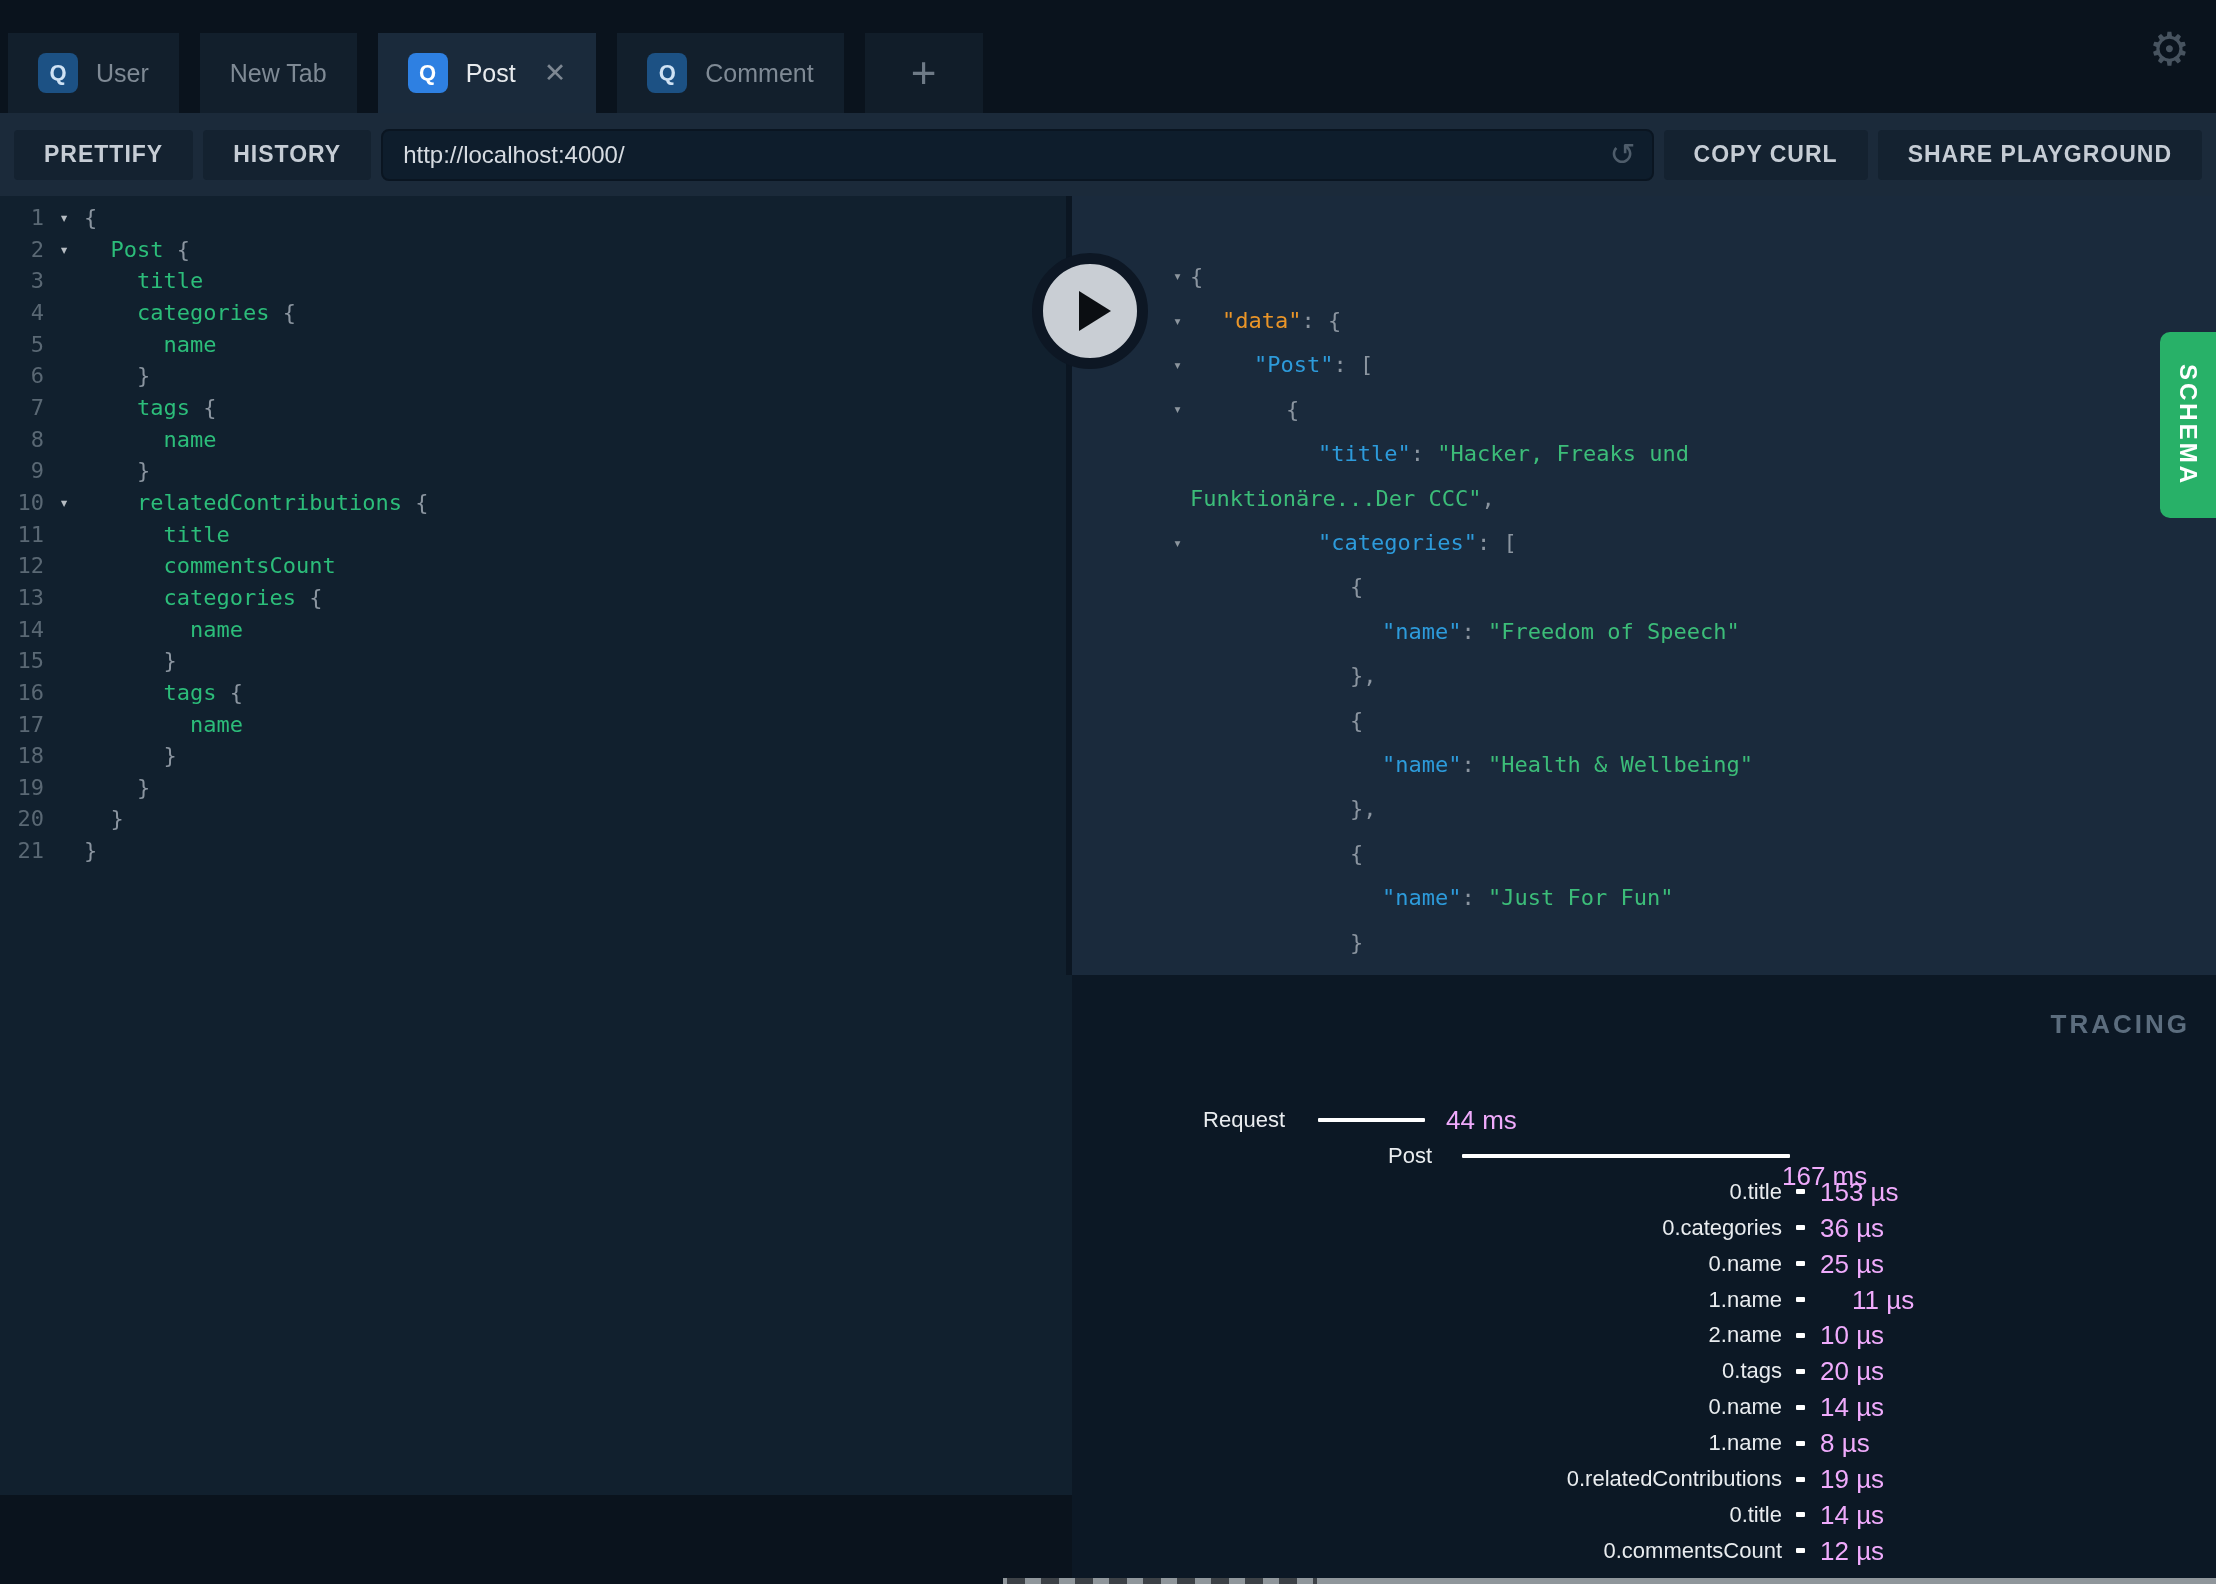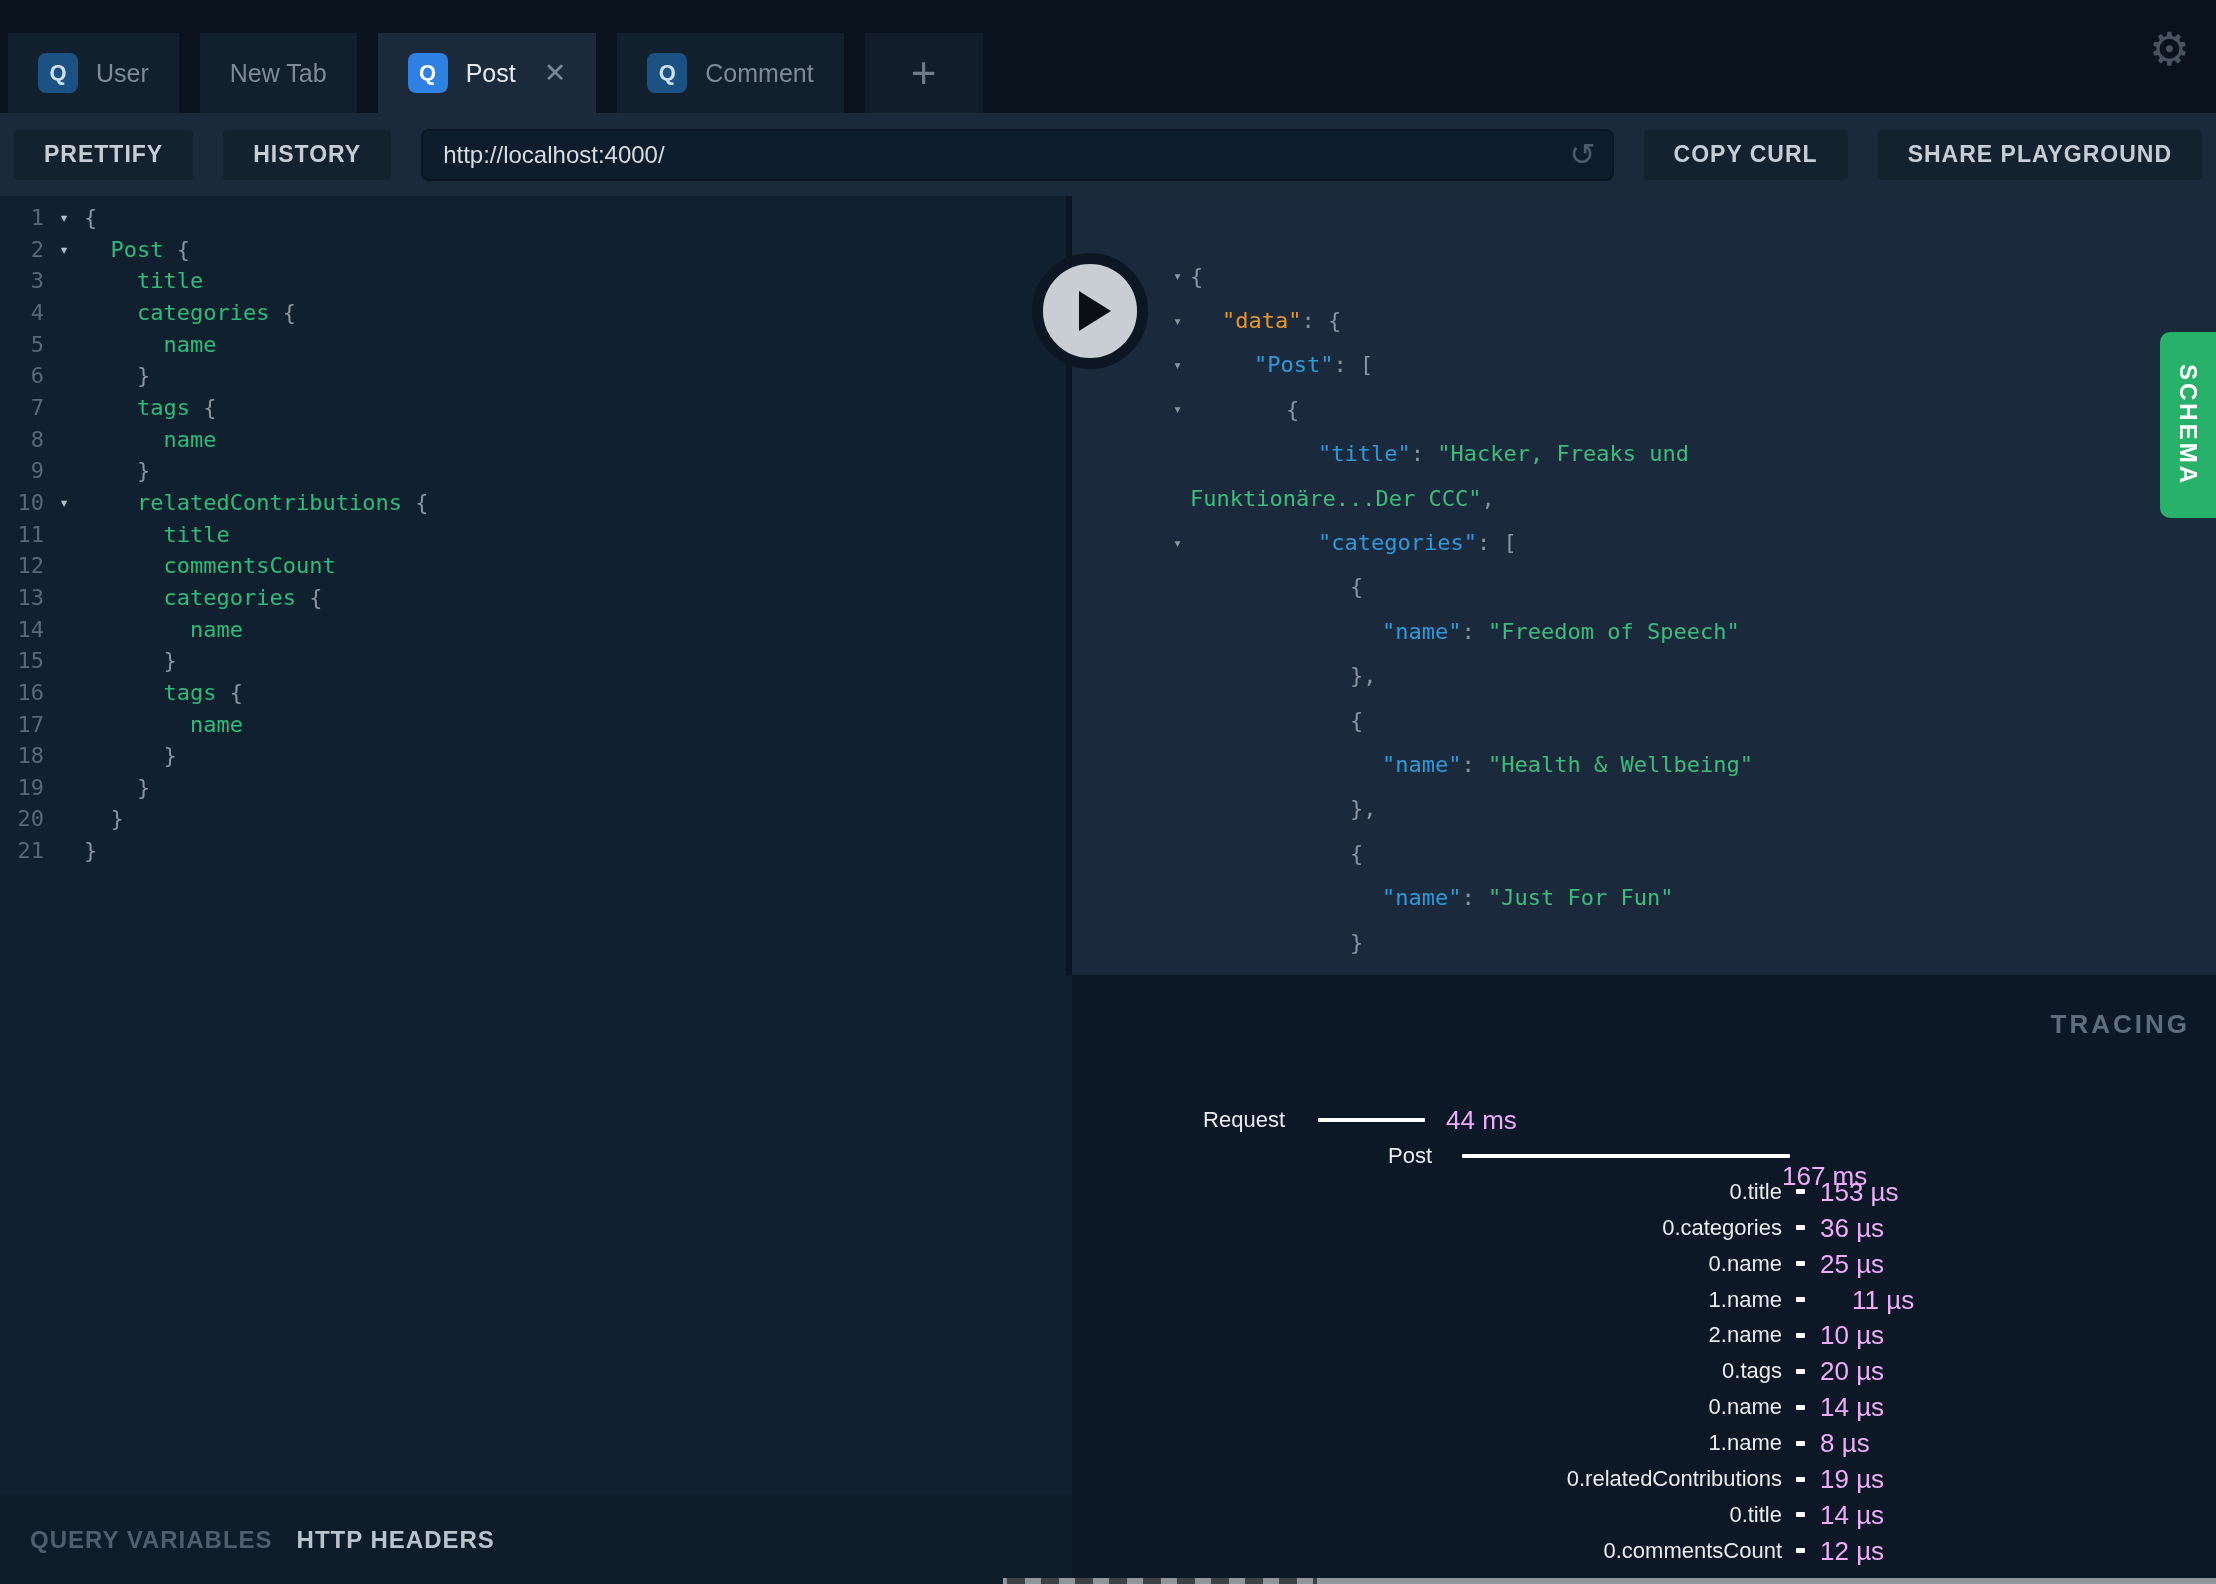--- a/index.html
+++ b/index.html
@@ -16,21 +16,21 @@
   .badge{width:40px;height:40px;border-radius:8px;background:#1c5184;color:#cfe2f4;
          display:flex;align-items:center;justify-content:center;font-weight:bold;font-size:22px;flex:none;}
   .tab.active .badge{background:#2e80e2;color:#ffffff;}
   .close{color:#7d8792;font-size:27px;margin-left:10px;line-height:1;}
   .tab.plus{width:58px;justify-content:center;color:#6e7a86;font-size:44px;font-weight:300;background:#111d29;}
   .gear{position:absolute;right:26px;top:26px;font-size:46px;color:#47535f;line-height:1;cursor:pointer;
         font-family:"DejaVu Sans",sans-serif;}
 
   
   .toolbar{position:absolute;left:0;top:113px;width:2216px;height:83px;background:#1b2a3a;
-           display:flex;align-items:center;gap:30px;padding:0 14px;box-sizing:border-box;}
+           display:flex;align-items:center;gap:10px;padding:0 14px;box-sizing:border-box;}
   .tbtn{height:50px;background:#142230;border:none;color:#c6cdd5;font-size:23px;font-weight:600;
         letter-spacing:1px;padding:0 30px;border-radius:4px;display:flex;align-items:center;
         font-family:"Liberation Sans",sans-serif;cursor:pointer;white-space:nowrap;}
   .urlwrap{flex:1;position:relative;height:52px;}
   .urlinput{width:100%;height:100%;background:#0e1d2c;border:2px solid #0a1521;border-radius:8px;
             color:#d6dbe1;font-size:24px;padding:0 64px 0 20px;box-sizing:border-box;
             font-family:"Liberation Sans",sans-serif;outline:none;}
   .reload{position:absolute;right:18px;top:7px;color:#4e5c6a;font-size:31px;cursor:pointer;
           font-family:"DejaVu Sans",sans-serif;}
 
@@ -231,24 +231,20 @@
           <span class="codetext"><span class="t-p">  }</span></span>
         </div>
         <div class="codeline">
           <span class="ln">21</span>
           <span class="fold-col"></span>
           <span class="codetext"><span class="t-p">}</span></span>
         </div>
       </div>
   </div>
 
-  <div class="footer">
-    <span class="qv">QUERY VARIABLES</span>
-    <span class="hh">HTTP HEADERS</span>
-  </div>
 
   <div class="response-pane">
     <div id="response-rows">
         <div class="resprow">
           <span class="rgut">▾</span>
           <span class="rtext" style="padding-left: 0px;"><span class="t-p">{</span></span>
         </div>
         <div class="resprow">
           <span class="rgut">▾</span>
           <span class="rtext" style="padding-left: 32px;"><span class="t-o">"data"</span><span class="t-p">: {</span></span>

